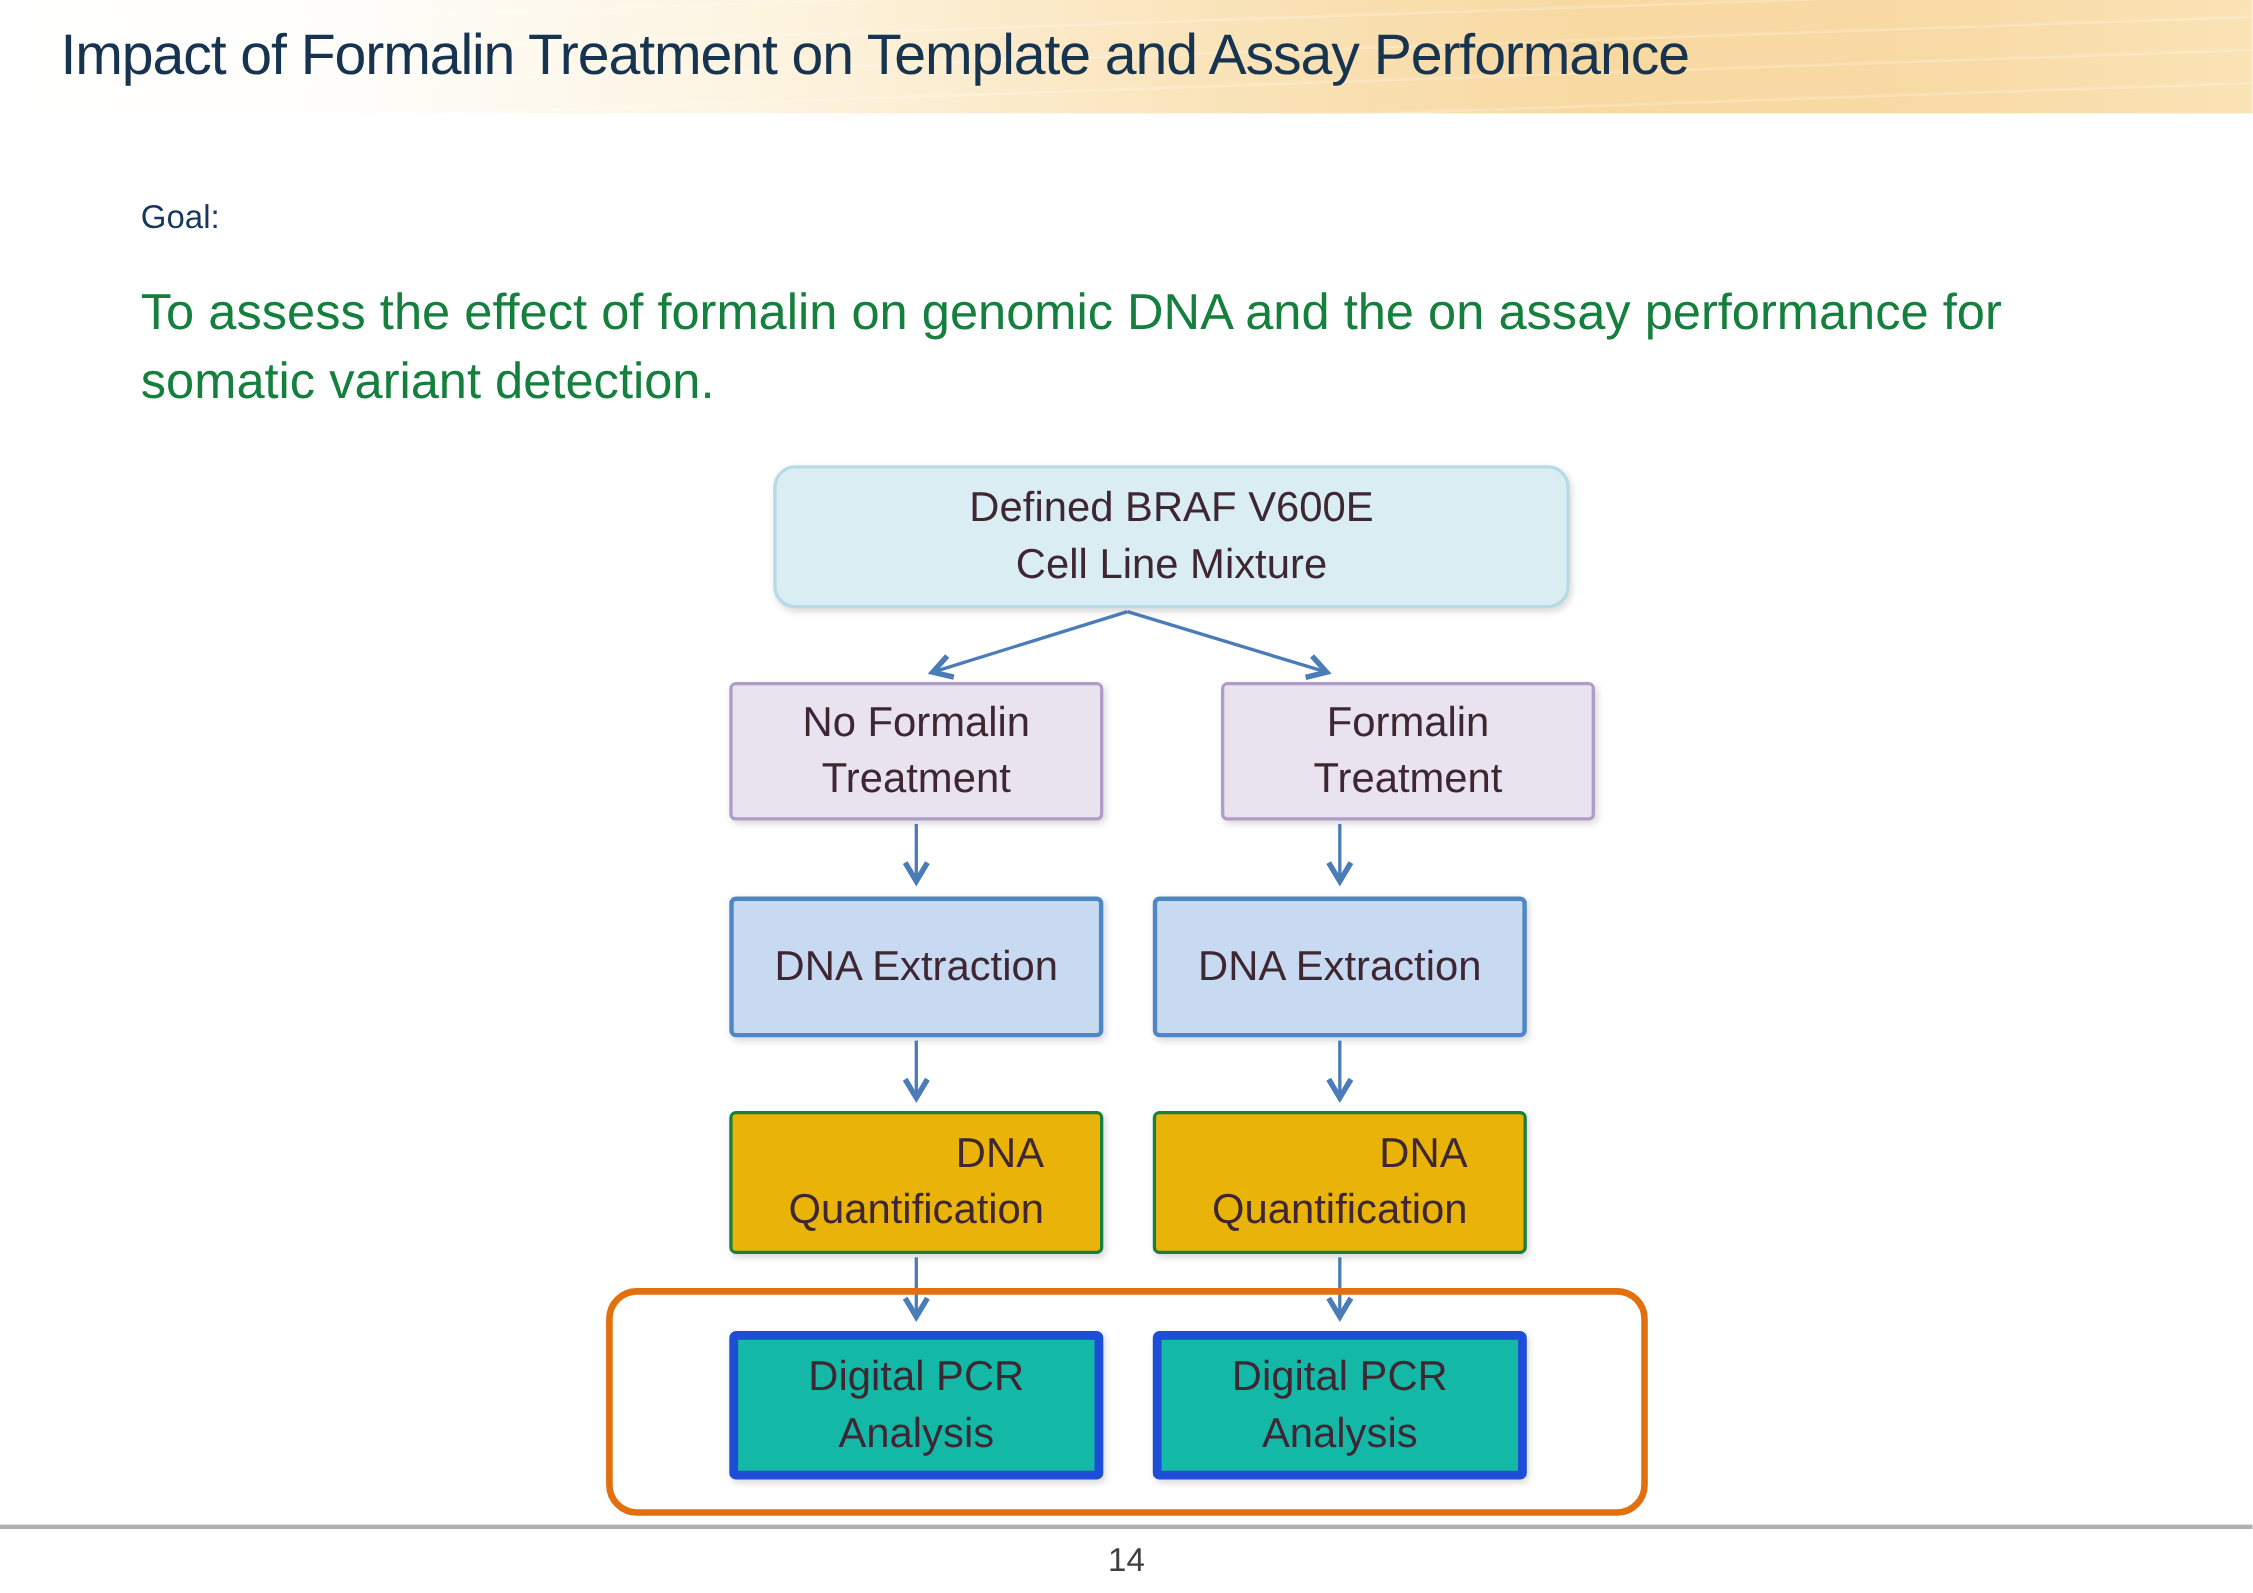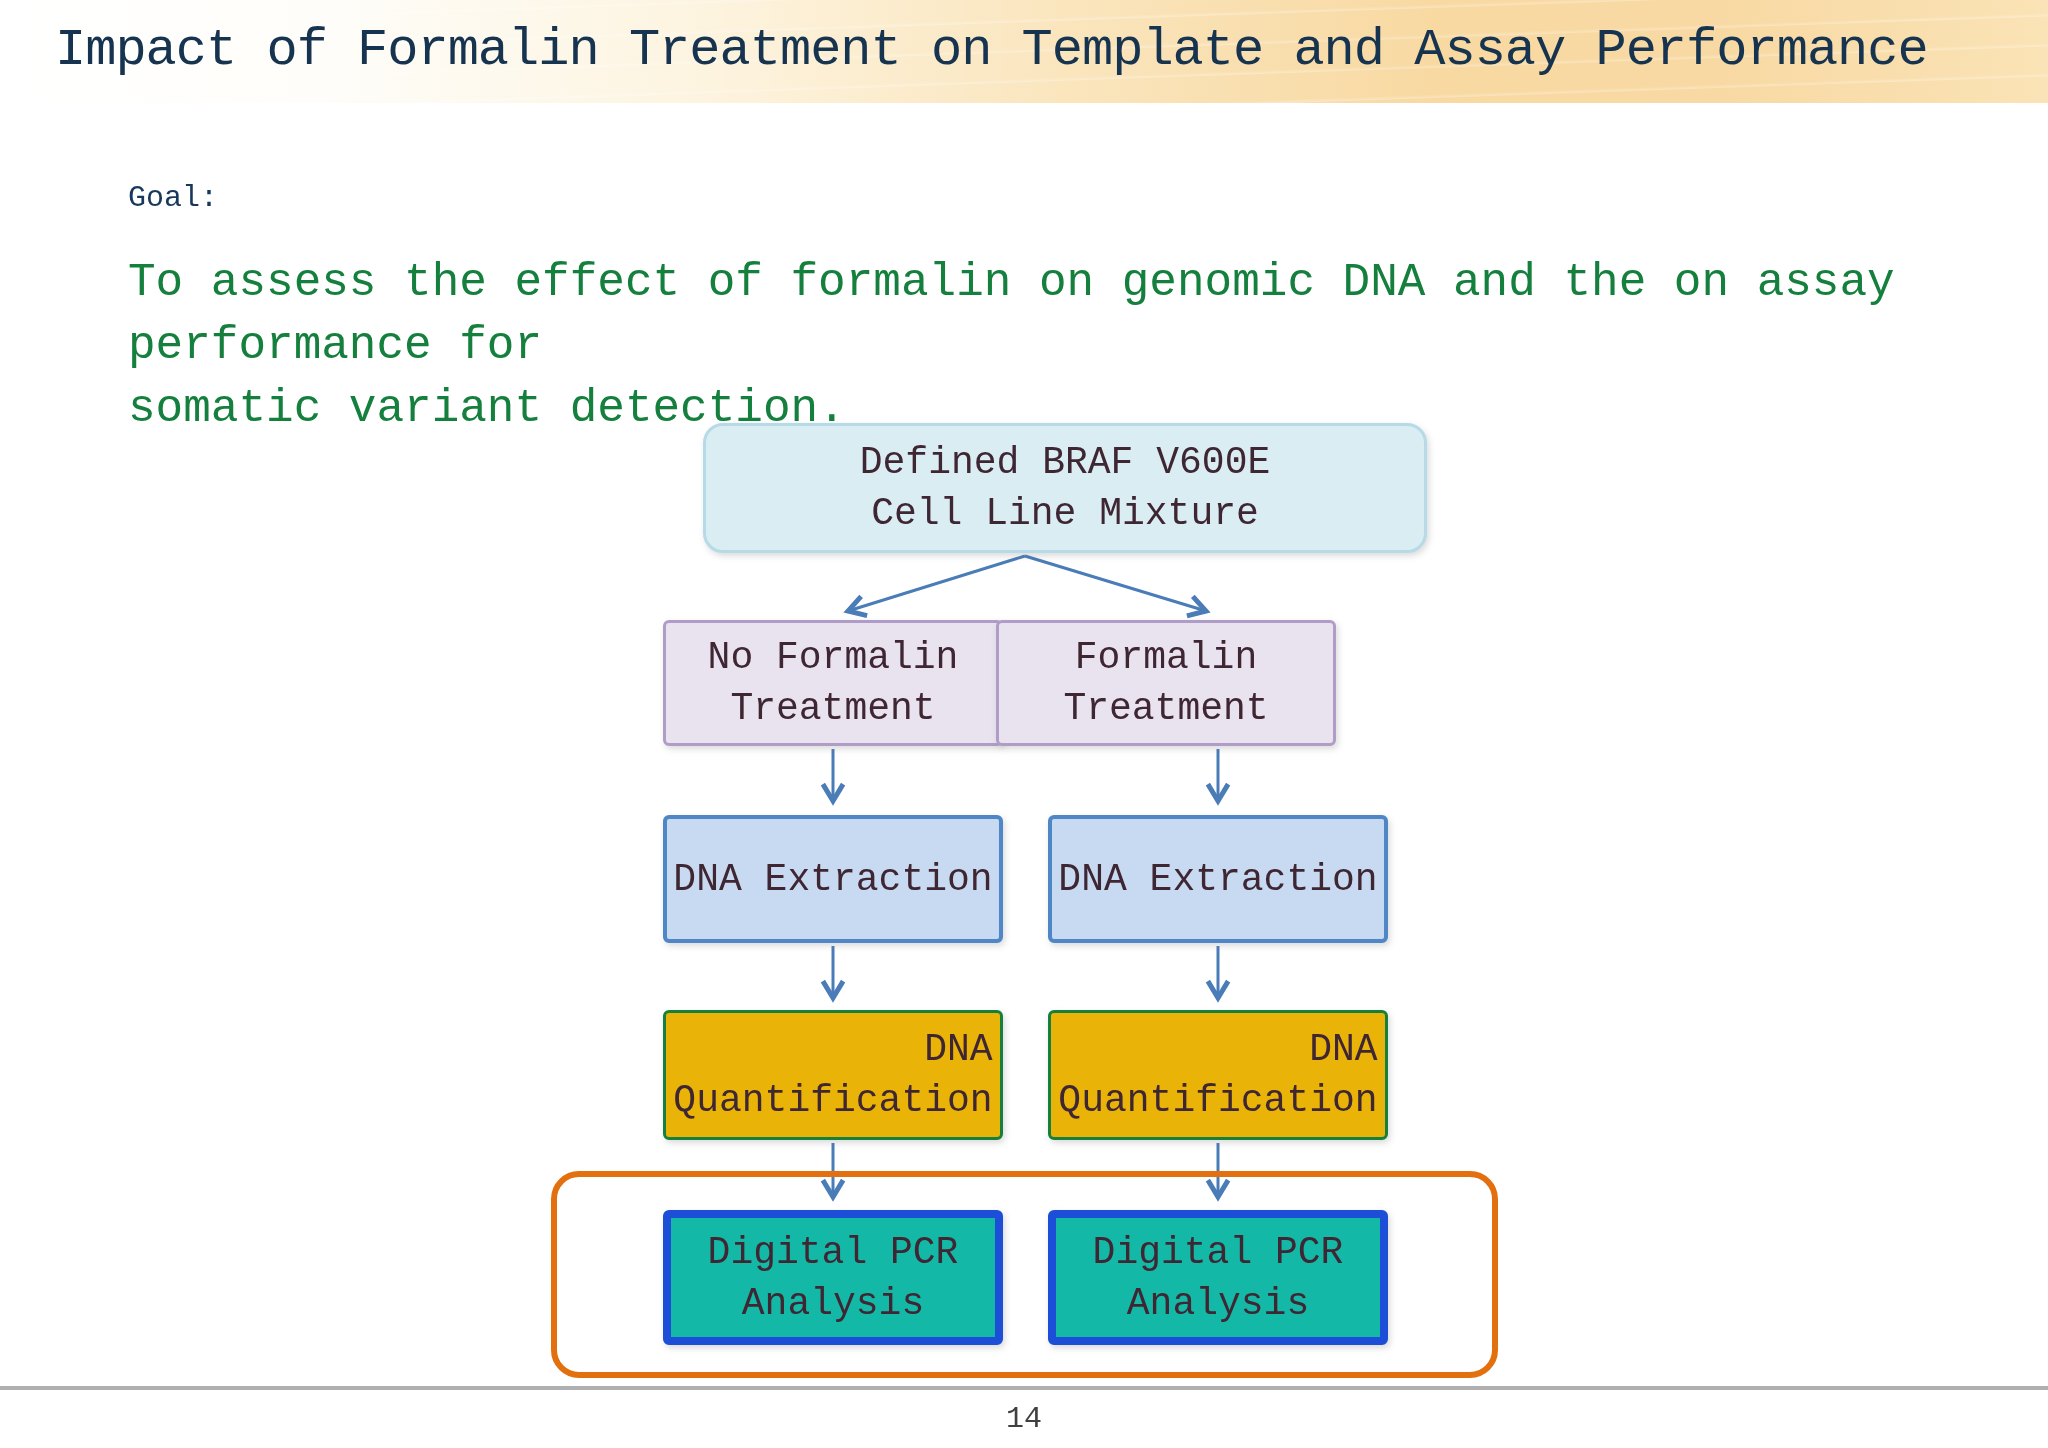--- a/index.html
+++ b/index.html
@@ -7,21 +7,20 @@
     padding: 0;
     background: #ffffff;
     font-family: "Liberation Sans", "DejaVu Sans", sans-serif;
   }
   .slide {
     position: relative;
     width: 2048px;
     height: 1448px;
     background: #ffffff;
     overflow: hidden;
-    font-family: Liberation Mono, monospace;
   }
 
   
   .header {
     position: absolute;
     left: 0; top: 0;
     width: 2048px; height: 103px;
     background:
       repeating-linear-gradient(-2deg,
         rgba(255,255,255,0) 0px, rgba(255,255,255,0) 26px,
@@ -153,21 +152,21 @@
 
   <div class="node root" style="left:663px; top:423px; width:724px; height:130px;margin-left:40px;">
     <span class="node-label">Defined BRAF V600E
 Cell Line Mixture</span>
   </div>
 
   <div class="node treatment" style="left:663px; top:620px; width:340px; height:126px;">
     <span class="node-label">No Formalin
 Treatment</span>
   </div>
-  <div class="node treatment" style="left:996px; top:620px; width:340px; height:126px;">
+  <div class="node treatment" style="left:1110px; top:620px; width:340px; height:126px;">
     <span class="node-label">Formalin
 Treatment</span>
   </div>
 
   <div class="node extraction" style="left:663px; top:815px; width:340px; height:128px;">
     <span class="node-label">DNA Extraction</span>
   </div>
   <div class="node extraction" style="left:1048px; top:815px; width:340px; height:128px;">
     <span class="node-label">DNA Extraction</span>
   </div>

